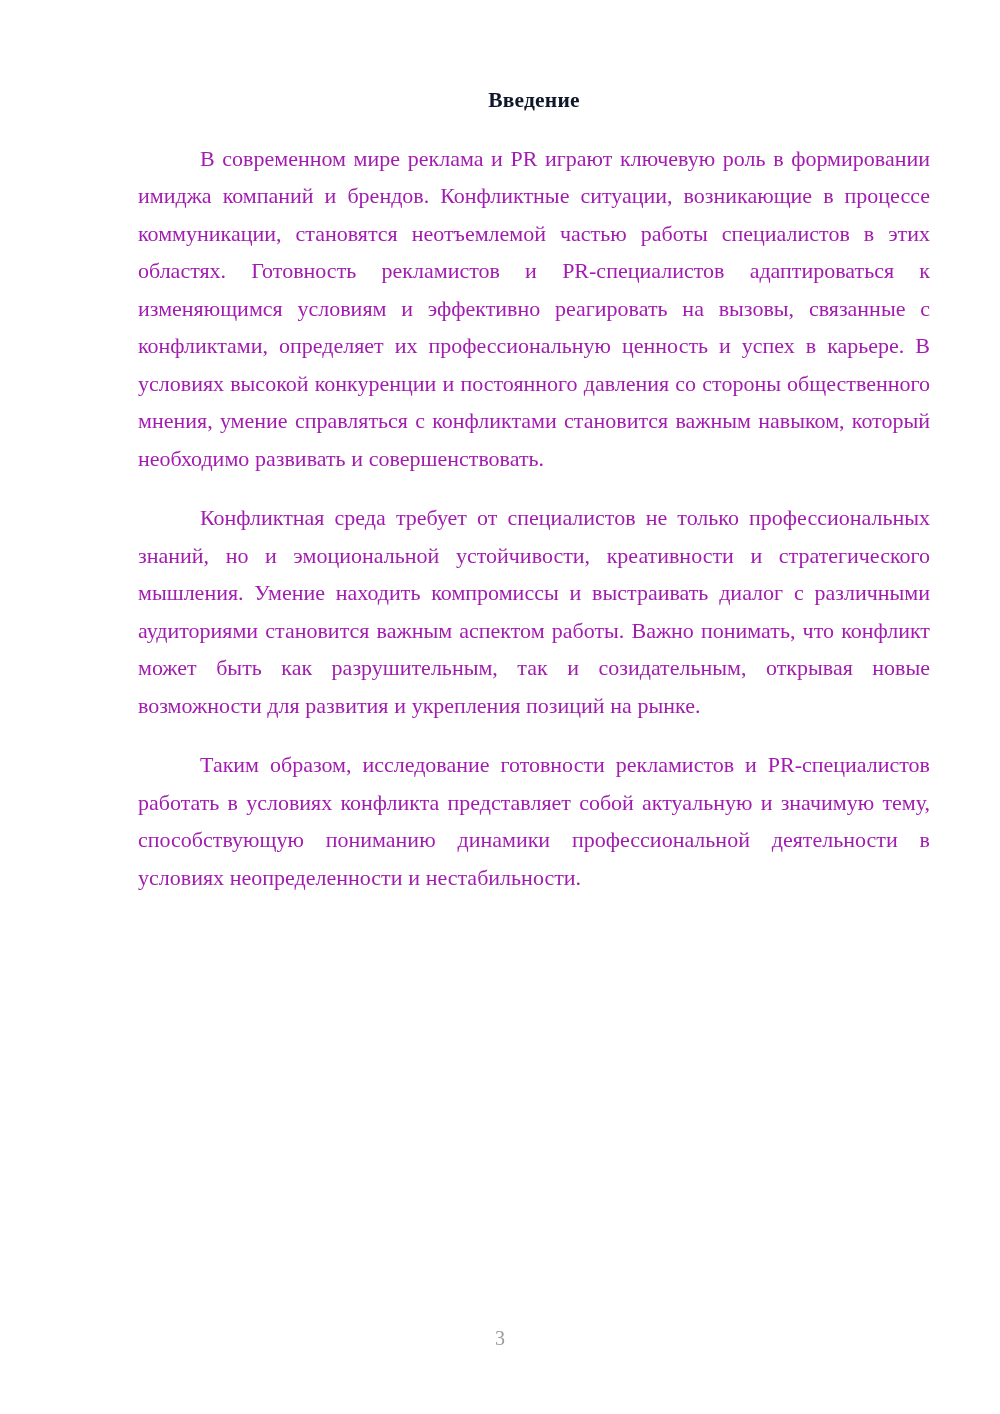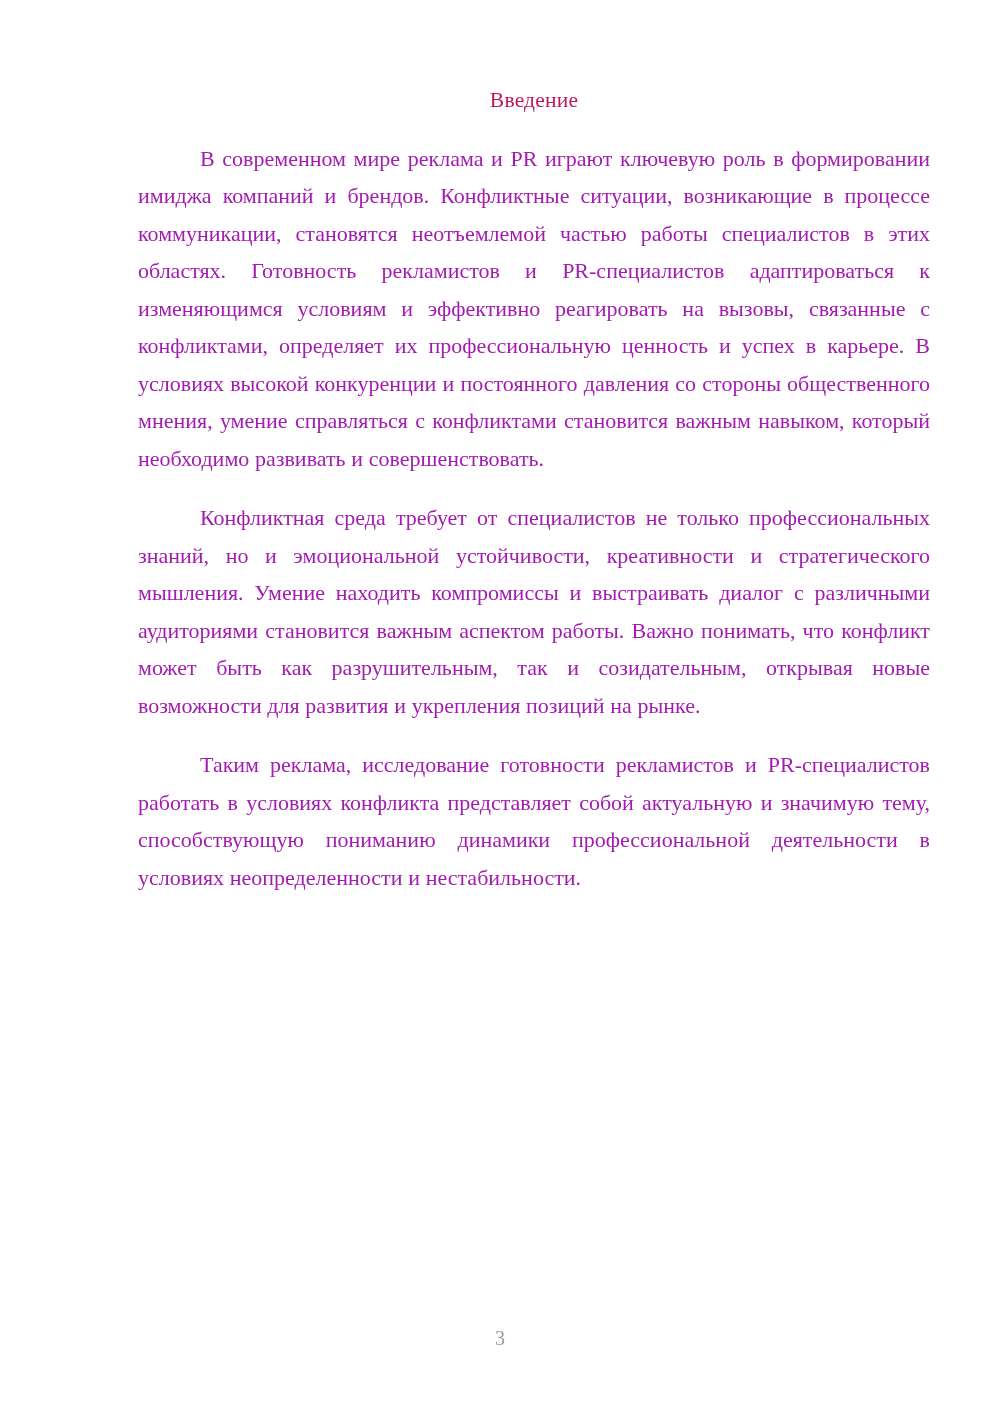--- a/index.html
+++ b/index.html
@@ -21,26 +21,26 @@
     box-sizing: border-box;
   }
   .content {
     position: absolute;
     left: 138px;
     top: 88px;
     width: 792px;
   }
   .doc-title {
     font-size: 21.5px;
-    font-weight: normal;
+    font-weight: bold;
     text-align: center;
     letter-spacing: 0.2px;
     margin: 0 0 26px 0;
     line-height: 1.2;
-    color: #be185d;
+    color: #0f172a;
   }
   .para {
     font-size: 22px;
     line-height: 37.5px;
     text-align: justify;
     text-justify: inter-word;
     text-indent: 62px;
     margin: 0 0 22px 0;
     color: #a21caf;
     hyphens: none;
@@ -65,18 +65,18 @@
 
 <div class="page">
   <div class="content">
 
     <h1 class="doc-title">Введение</h1>
 
     <p class="para">В современном мире реклама и PR играют ключевую роль в формировании имиджа компаний и брендов. Конфликтные ситуации, возникающие в процессе коммуникации, становятся неотъемлемой частью работы специалистов в этих областях. Готовность рекламистов и PR-специалистов адаптироваться к изменяющимся условиям и эффективно реагировать на вызовы, связанные с конфликтами, определяет их профессиональную ценность и успех в карьере. В условиях высокой конкуренции и постоянного давления со стороны общественного мнения, умение справляться с конфликтами становится важным навыком, который необходимо развивать и совершенствовать.</p>
 
     <p class="para">Конфликтная среда требует от специалистов не только профессиональных знаний, но и эмоциональной устойчивости, креативности и стратегического мышления. Умение находить компромиссы и выстраивать диалог с различными аудиториями становится важным аспектом работы. Важно понимать, что конфликт может быть как разрушительным, так и созидательным, открывая новые возможности для развития и укрепления позиций на рынке.</p>
 
-    <p class="para">Таким реклама, исследование готовности рекламистов и PR-специалистов работать в условиях конфликта представляет собой актуальную и значимую тему, способствующую пониманию динамики профессиональной деятельности в условиях неопределенности и нестабильности.</p>
+    <p class="para">Таким образом, исследование готовности рекламистов и PR-специалистов работать в условиях конфликта представляет собой актуальную и значимую тему, способствующую пониманию динамики профессиональной деятельности в условиях неопределенности и нестабильности.</p>
 
   </div>
 
   <div class="page-number">3</div>
 </div>
 
 </body></html>

